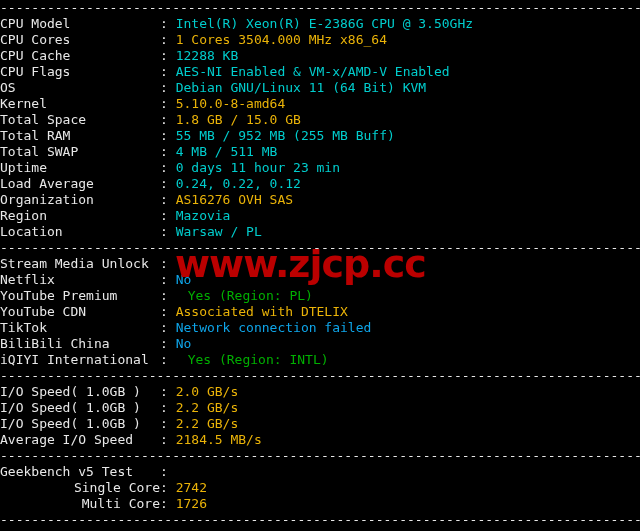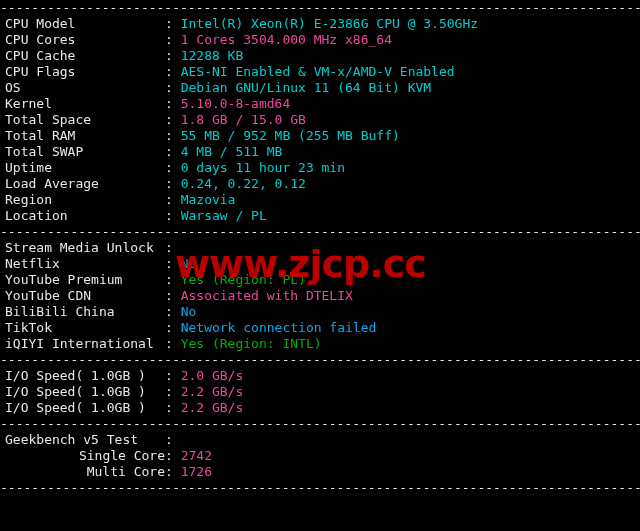--- a/index.html
+++ b/index.html
@@ -34,42 +34,41 @@
   .sep-inner {
     display: block;
     width: 640px;
     overflow: hidden;
     height: 16px;
   }
   .row {
     height: 16px;
     line-height: 16px;
     white-space: pre;
-    padding-left: 5px;
     overflow: hidden;
   }
   .label {
     color: #e8e8e8;
     display: inline-block;
     width: 160px;
     white-space: pre;
   }
   .label.right {
     text-align: right;
     padding-right: 0;
   }
   .colon {
     color: #e8e8e8;
   }
   .val {
     white-space: pre;
   }
   .c-cyan   { color: #00cdcd; }
-  .c-olive  { color: #ec4899; }
-  .c-green  { color: #00af00; }
+  .c-olive  { color: #eab308; }
+  .c-green  { color: #00af00; margin-left: 12px; }
   .c-red    { color: #0ea5e9; }
   .c-white  { color: #e8e8e8; }
   #watermark {
     position: absolute;
     left: 175px;
     top: 244px;
     font-family: "DejaVu Sans", "Liberation Sans", sans-serif;
     font-weight: bold;
     font-size: 38px;
     line-height: 40px;
@@ -92,42 +91,44 @@
         <div class="row"><span class="label">CPU Cores</span><span class="colon">:</span> <span class="val c-olive">1 Cores 3504.000 MHz x86_64</span></div>
         <div class="row"><span class="label">CPU Cache</span><span class="colon">:</span> <span class="val c-cyan">12288 KB</span></div>
         <div class="row"><span class="label">CPU Flags</span><span class="colon">:</span> <span class="val c-cyan">AES-NI Enabled &amp; VM-x/AMD-V Enabled</span></div>
         <div class="row"><span class="label">OS</span><span class="colon">:</span> <span class="val c-cyan">Debian GNU/Linux 11 (64 Bit) KVM</span></div>
         <div class="row"><span class="label">Kernel</span><span class="colon">:</span> <span class="val c-olive">5.10.0-8-amd64</span></div>
         <div class="row"><span class="label">Total Space</span><span class="colon">:</span> <span class="val c-olive">1.8 GB / 15.0 GB</span></div>
         <div class="row"><span class="label">Total RAM</span><span class="colon">:</span> <span class="val c-cyan">55 MB / 952 MB (255 MB Buff)</span></div>
         <div class="row"><span class="label">Total SWAP</span><span class="colon">:</span> <span class="val c-cyan">4 MB / 511 MB</span></div>
         <div class="row"><span class="label">Uptime</span><span class="colon">:</span> <span class="val c-cyan">0 days 11 hour 23 min</span></div>
         <div class="row"><span class="label">Load Average</span><span class="colon">:</span> <span class="val c-cyan">0.24, 0.22, 0.12</span></div>
+        <div class="row"><span class="label">Organization</span><span class="colon">:</span> <span class="val c-olive">AS16276 OVH SAS</span></div>
         <div class="row"><span class="label">Region</span><span class="colon">:</span> <span class="val c-cyan">Mazovia</span></div>
         <div class="row"><span class="label">Location</span><span class="colon">:</span> <span class="val c-cyan">Warsaw / PL</span></div>
       </div>
       <div class="sep">
         <span class="sep-inner">--------------------------------------------------------------------------------------------------------------------------------------------------------------------------------------------------------</span>
       </div>
       <div>
         <div class="row"><span class="label">Stream Media Unlock</span><span class="colon">:</span> <span class="val c-white"></span></div>
         <div class="row"><span class="label">Netflix</span><span class="colon">:</span> <span class="val c-red">No</span></div>
         <div class="row"><span class="label">YouTube Premium</span><span class="colon">:</span> <span class="val c-green">Yes (Region: PL)</span></div>
         <div class="row"><span class="label">YouTube CDN</span><span class="colon">:</span> <span class="val c-olive">Associated with DTELIX</span></div>
+        <div class="row"><span class="label">TikTok</span><span class="colon">:</span> <span class="val c-red">Network connection failed</span></div>
         <div class="row"><span class="label">BiliBili China</span><span class="colon">:</span> <span class="val c-red">No</span></div>
-        <div class="row"><span class="label">TikTok</span><span class="colon">:</span> <span class="val c-red">Network connection failed</span></div>
         <div class="row"><span class="label">iQIYI International</span><span class="colon">:</span> <span class="val c-green">Yes (Region: INTL)</span></div>
       </div>
       <div class="sep">
         <span class="sep-inner">--------------------------------------------------------------------------------------------------------------------------------------------------------------------------------------------------------</span>
       </div>
       <div>
         <div class="row"><span class="label">I/O Speed( 1.0GB )</span><span class="colon">:</span> <span class="val c-olive">2.0 GB/s</span></div>
         <div class="row"><span class="label">I/O Speed( 1.0GB )</span><span class="colon">:</span> <span class="val c-olive">2.2 GB/s</span></div>
         <div class="row"><span class="label">I/O Speed( 1.0GB )</span><span class="colon">:</span> <span class="val c-olive">2.2 GB/s</span></div>
+        <div class="row"><span class="label">Average I/O Speed</span><span class="colon">:</span> <span class="val c-olive">2184.5 MB/s</span></div>
       </div>
       <div class="sep">
         <span class="sep-inner">--------------------------------------------------------------------------------------------------------------------------------------------------------------------------------------------------------</span>
       </div>
       <div>
         <div class="row"><span class="label">Geekbench v5 Test</span><span class="colon">:</span> <span class="val c-white"></span></div>
         <div class="row"><span class="label right">Single Core</span><span class="colon">:</span> <span class="val c-olive">2742</span></div>
         <div class="row"><span class="label right">Multi Core</span><span class="colon">:</span> <span class="val c-olive">1726</span></div>
       </div>
       <div class="sep">

